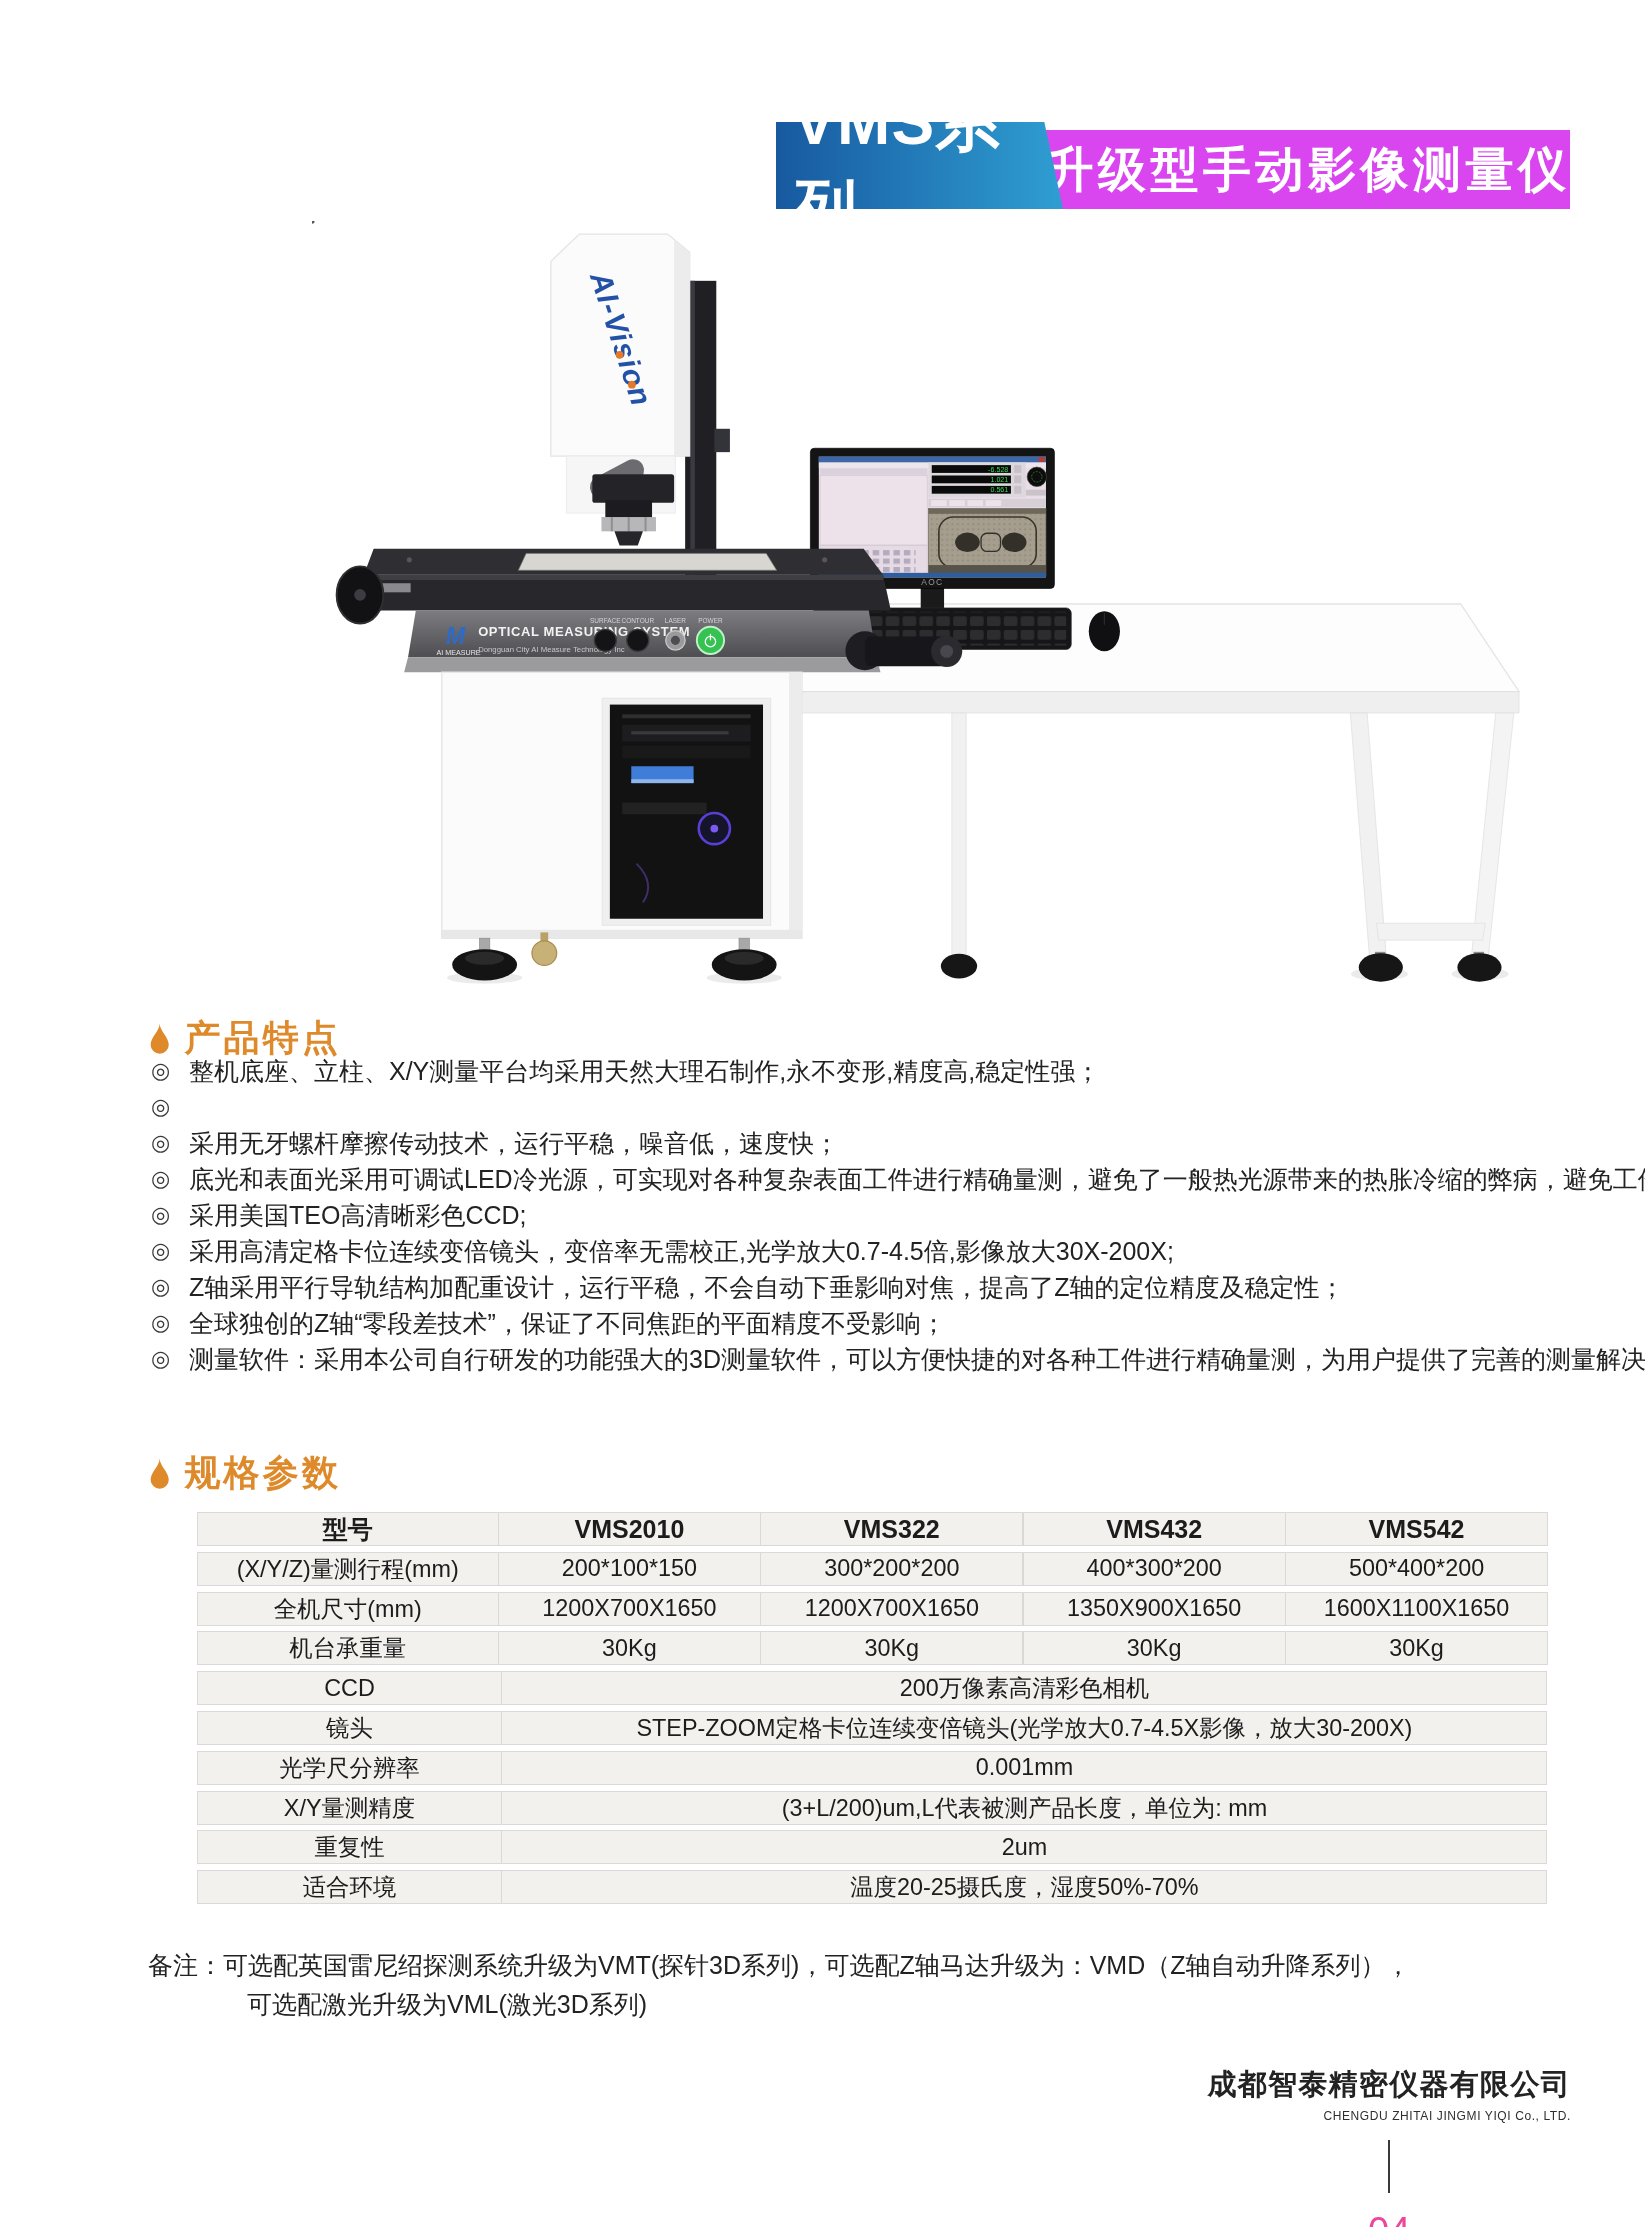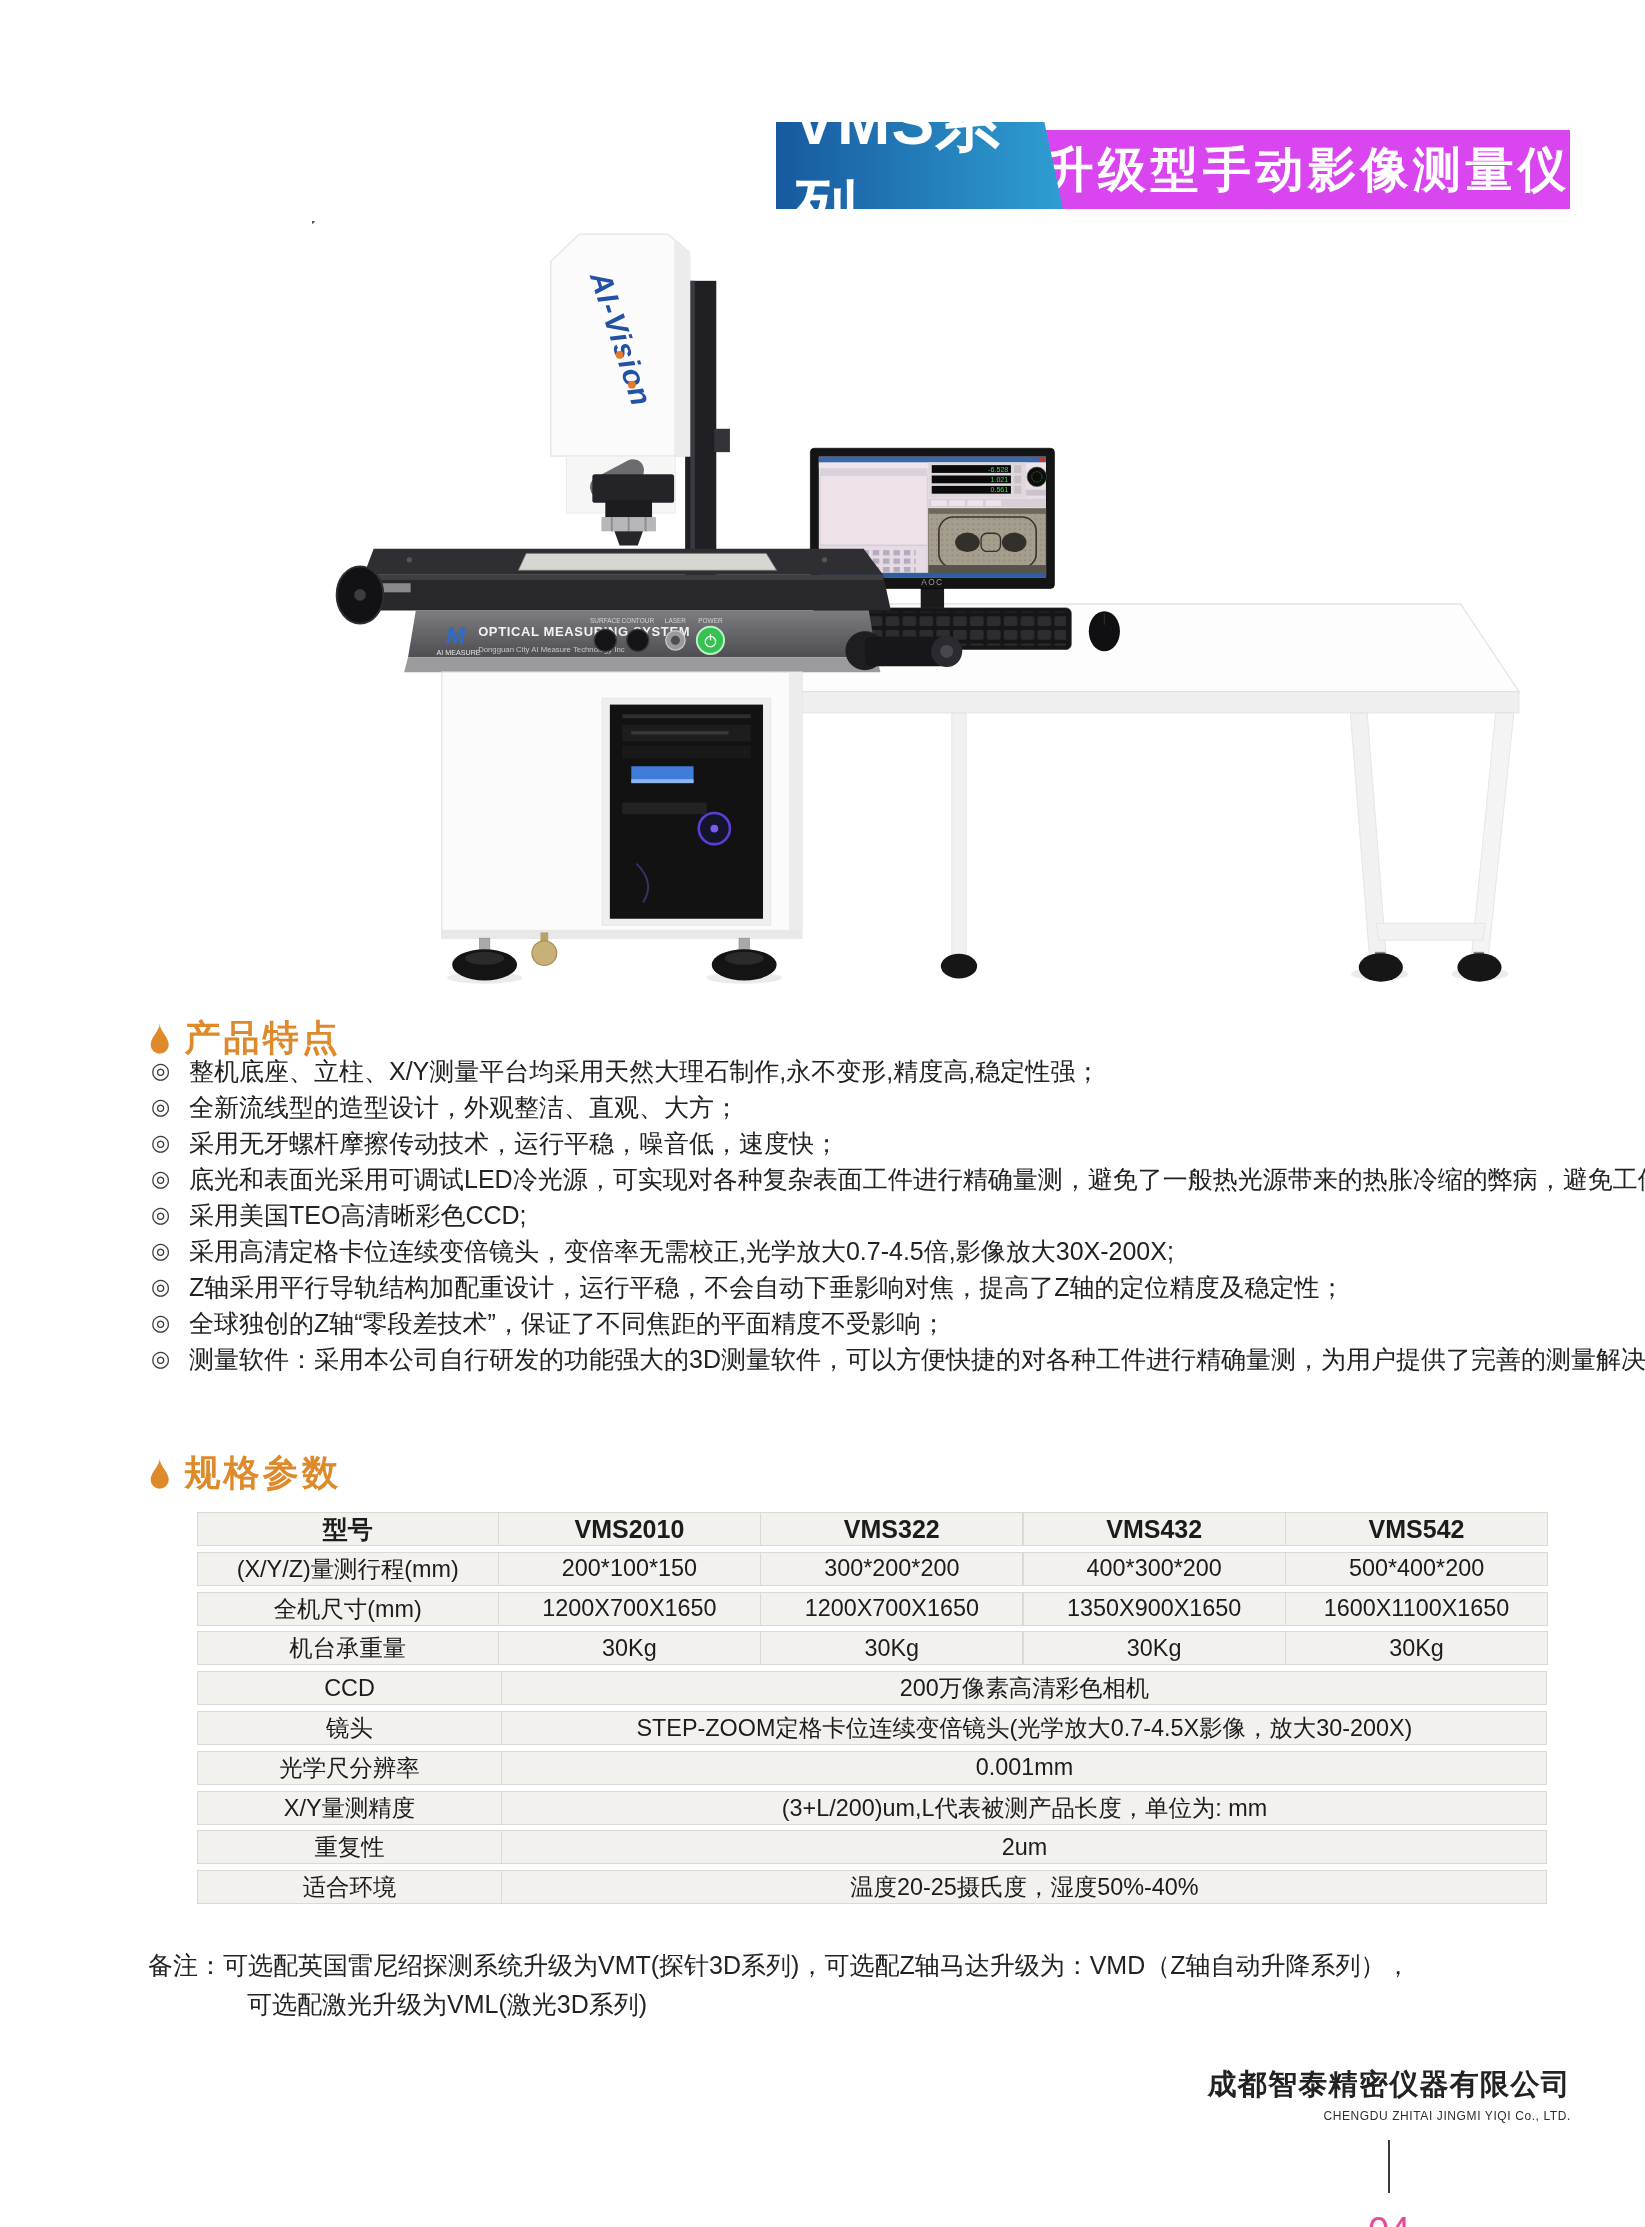--- a/index.html
+++ b/index.html
@@ -263,21 +263,20 @@
     </svg>
     <span class="t">产品特点</span>
   </div>
   <div class="bullets">
     <div class="bullet">
         <span class="mark">◎</span>
         <span>整机底座、立柱、X/Y测量平台均采用天然大理石制作,永不变形,精度高,稳定性强；</span>
       </div>
     <div class="bullet">
         <span class="mark">◎</span>
-        <span>全新流线型的造型设计，外观整洁、直观、大方；</span>
       </div>
     <div class="bullet">
         <span class="mark">◎</span>
         <span>采用无牙螺杆摩擦传动技术，运行平稳，噪音低，速度快；</span>
       </div>
     <div class="bullet">
         <span class="mark">◎</span>
         <span>底光和表面光采用可调试LED冷光源，可实现对各种复杂表面工件进行精确量测，避免了一般热光源带来的热胀冷缩的弊病，避免工件二次变形；</span>
       </div>
     <div class="bullet">
@@ -353,21 +352,21 @@
     <div class="srow">
       <div class="scell label">X/Y量测精度</div>
       <div class="scell spanv">(3+L/200)um,L代表被测产品长度，单位为: mm</div>
     </div>
     <div class="srow">
       <div class="scell label">重复性</div>
       <div class="scell spanv">2um</div>
     </div>
     <div class="srow">
       <div class="scell label">适合环境</div>
-      <div class="scell spanv">温度20-25摄氏度，湿度50%-40%</div>
+      <div class="scell spanv">温度20-25摄氏度，湿度50%-70%</div>
     </div>
   </div>
 
   <div class="note">
     <div>备注：可选配英国雷尼绍探测系统升级为VMT(探针3D系列)，可选配Z轴马达升级为：VMD（Z轴自动升降系列），</div>
     <div class="l2">可选配激光升级为VML(激光3D系列)</div>
   </div>
 
   <div class="footer">
     <div class="f-co">

